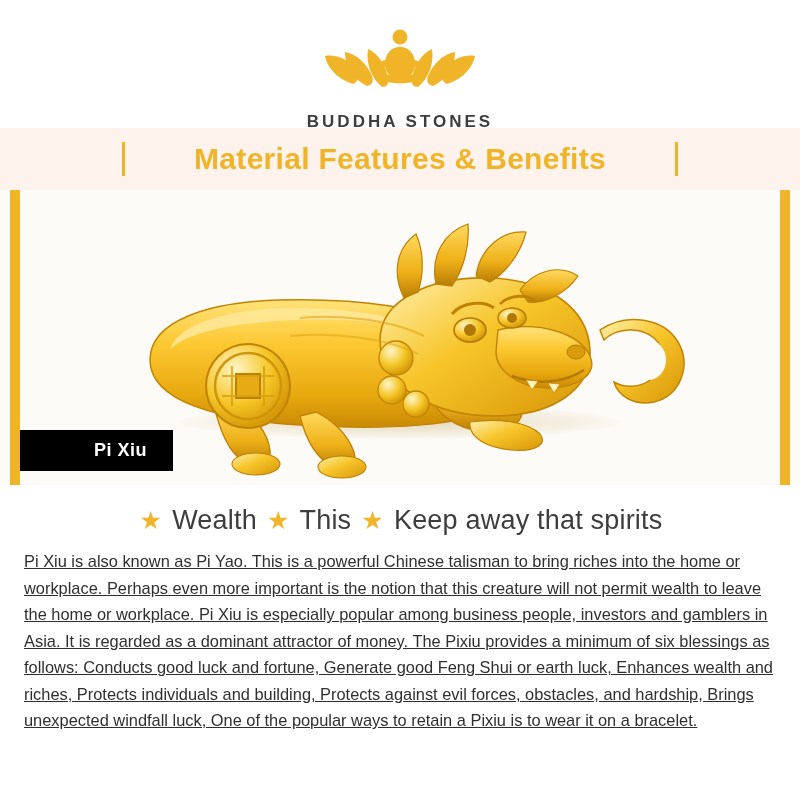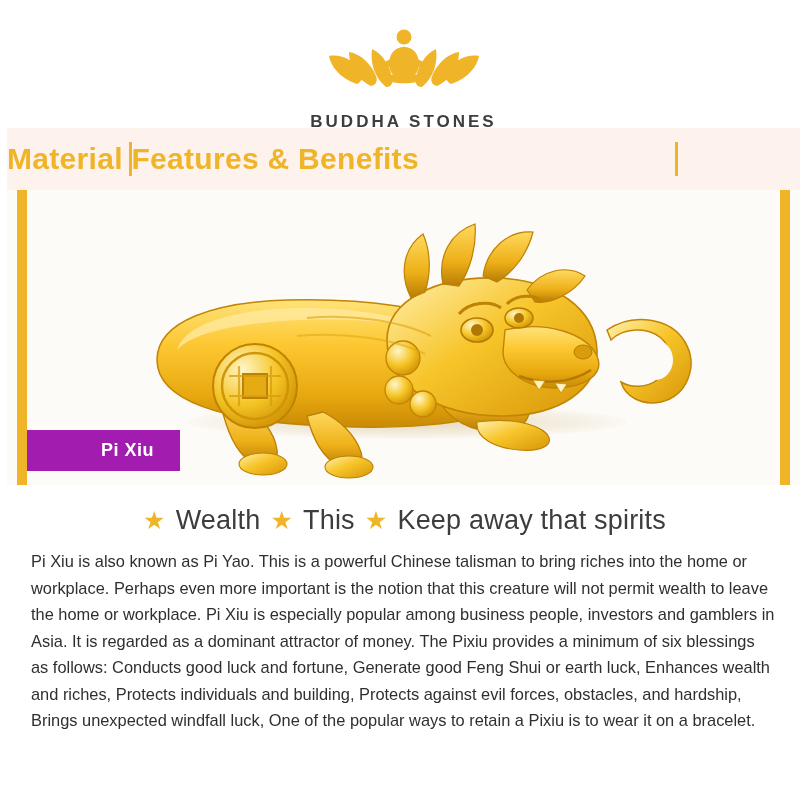--- a/index.html
+++ b/index.html
@@ -13,21 +13,20 @@
     background: #ffffff;
     overflow: hidden;
   }
 
   .page {
     position: relative;
     width: 800px;
     height: 800px;
     background: #ffffff;
     box-sizing: border-box;
-    padding-left: 7px;
   }
 
   
   .corner {
     position: absolute;
     background: #f0b429;
   }
   .corner-tl-h { top: 10px; left: 10px; width: 150px; height: 10px; }
   .corner-tl-v { top: 10px; left: 10px; width: 10px; height: 150px; }
   .corner-tr-h { top: 10px; right: 10px; width: 150px; height: 10px; }
@@ -59,21 +58,21 @@
     position: relative;
     background: #fdf3ec;
     height: 62px;
     display: flex;
     align-items: center;
     justify-content: center;
   }
   .title-band-inner {
     position: relative;
     width: 100%;
-    text-align: left;
+    text-align: center;
   }
   .title-text {
     font-size: 30px;
     font-weight: bold;
     color: #f0b429;
     letter-spacing: 0.3px;
   }
   .title-rule {
     position: absolute;
     top: 0;
@@ -122,21 +121,21 @@
     height: 34px;
     background: radial-gradient(ellipse at center, rgba(190,160,90,0.38) 0%, rgba(190,160,90,0.12) 55%, rgba(190,160,90,0) 75%);
     border-radius: 50%;
   }
 
   
   .caption-tag {
     position: absolute;
     left: 20px;
     bottom: 14px;
-    background: #a21caf;
+    background: #000000;
     color: #ffffff;
     font-size: 18px;
     font-weight: bold;
     padding: 10px 26px 10px 74px;
     letter-spacing: 0.5px;
   }
 
   
   .benefits {
     margin-top: 20px;
@@ -152,20 +151,21 @@
   }
   .benefits .word { margin: 0 4px; }
 
   
   .body-copy {
     margin: 12px 24px 0 24px;
     font-size: 16.4px;
     line-height: 1.62;
     color: #2f2f2f;
     text-align: left;
+    text-decoration: underline;
   }
 
   .bottom-spacer { height: 14px; }
 </style>
 </head>
 <body>
 
 <div class="page">
 
   <div class="corner corner-tl-h"></div>

